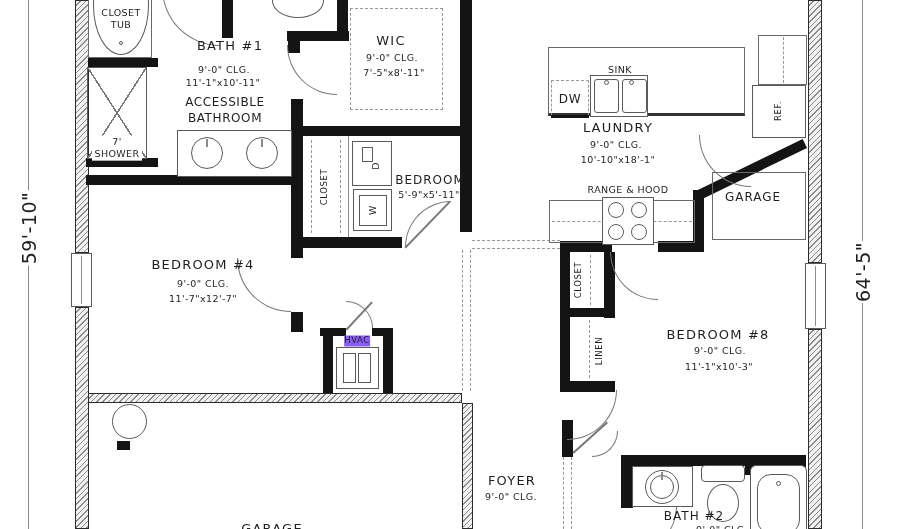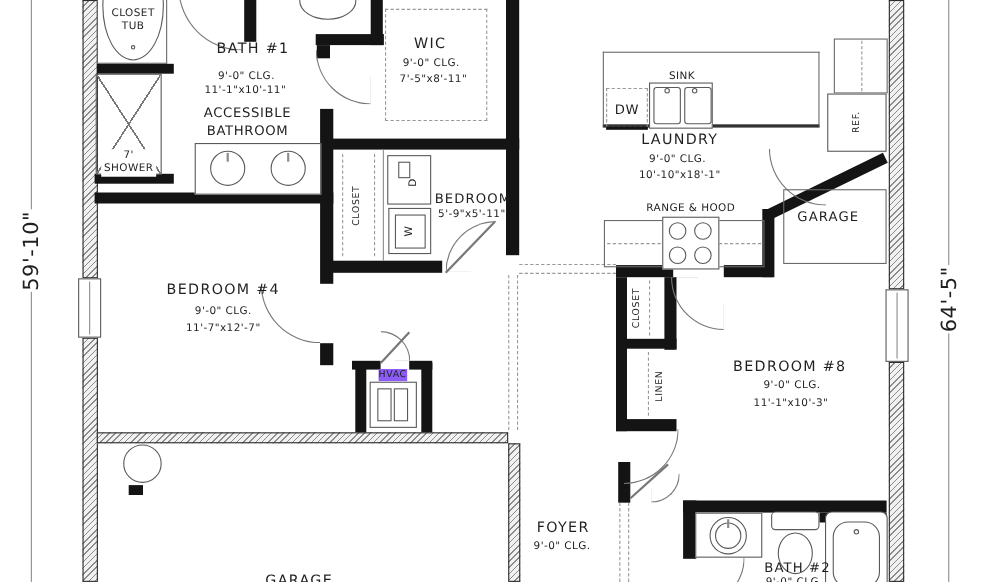--- a/index.html
+++ b/index.html
@@ -214,16 +214,16 @@
 
   <div class="t" style="left:632px;top:466px;width:61px;height:41px"></div>
   <div class="circ" style="left:645px;top:470px;width:34px;height:34px"></div>
   <div class="circ" style="left:650px;top:475px;width:24px;height:24px"></div>
   <div class="line" style="left:661px;top:472px;width:2px;height:8px"></div>
   <div class="t" style="left:701px;top:465px;width:44px;height:17px;border-radius:4px"></div>
   <div class="ell" style="left:707px;top:484px;width:32px;height:38px"></div>
   <div class="t" style="left:750px;top:465px;width:57px;height:70px;border-radius:6px"></div>
   <div class="t" style="left:757px;top:474px;width:43px;height:60px;border-radius:14px"></div>
   <div class="circ" style="left:776px;top:481px;width:5px;height:5px"></div>
-  <div class="lbl f13" style="left:725px;top:517px">BATH #2</div>
+  <div class="lbl f13" style="left:694px;top:517px">BATH #2</div>
   <div class="lbl f10" style="left:722px;top:530px">9'-0" CLG.</div>
 
 </div>
 
 </body></html>

